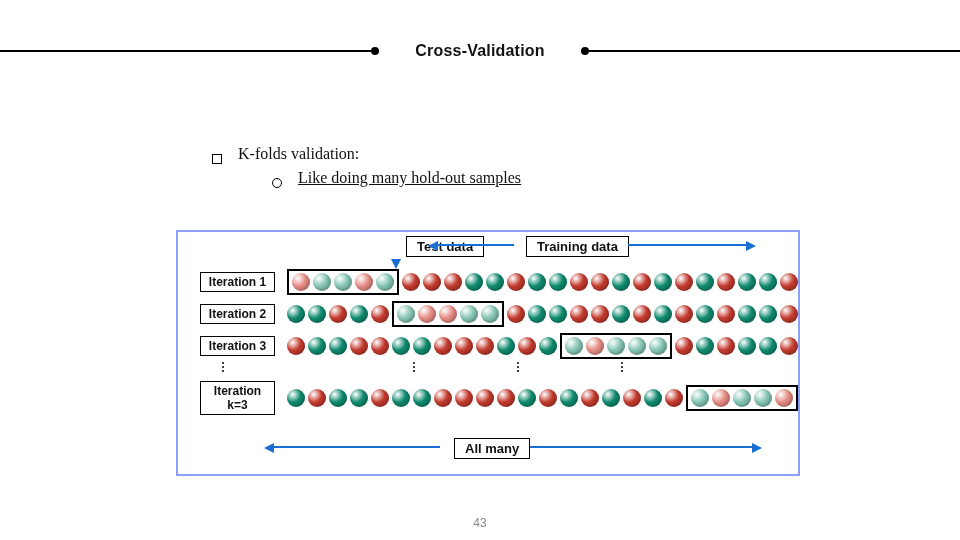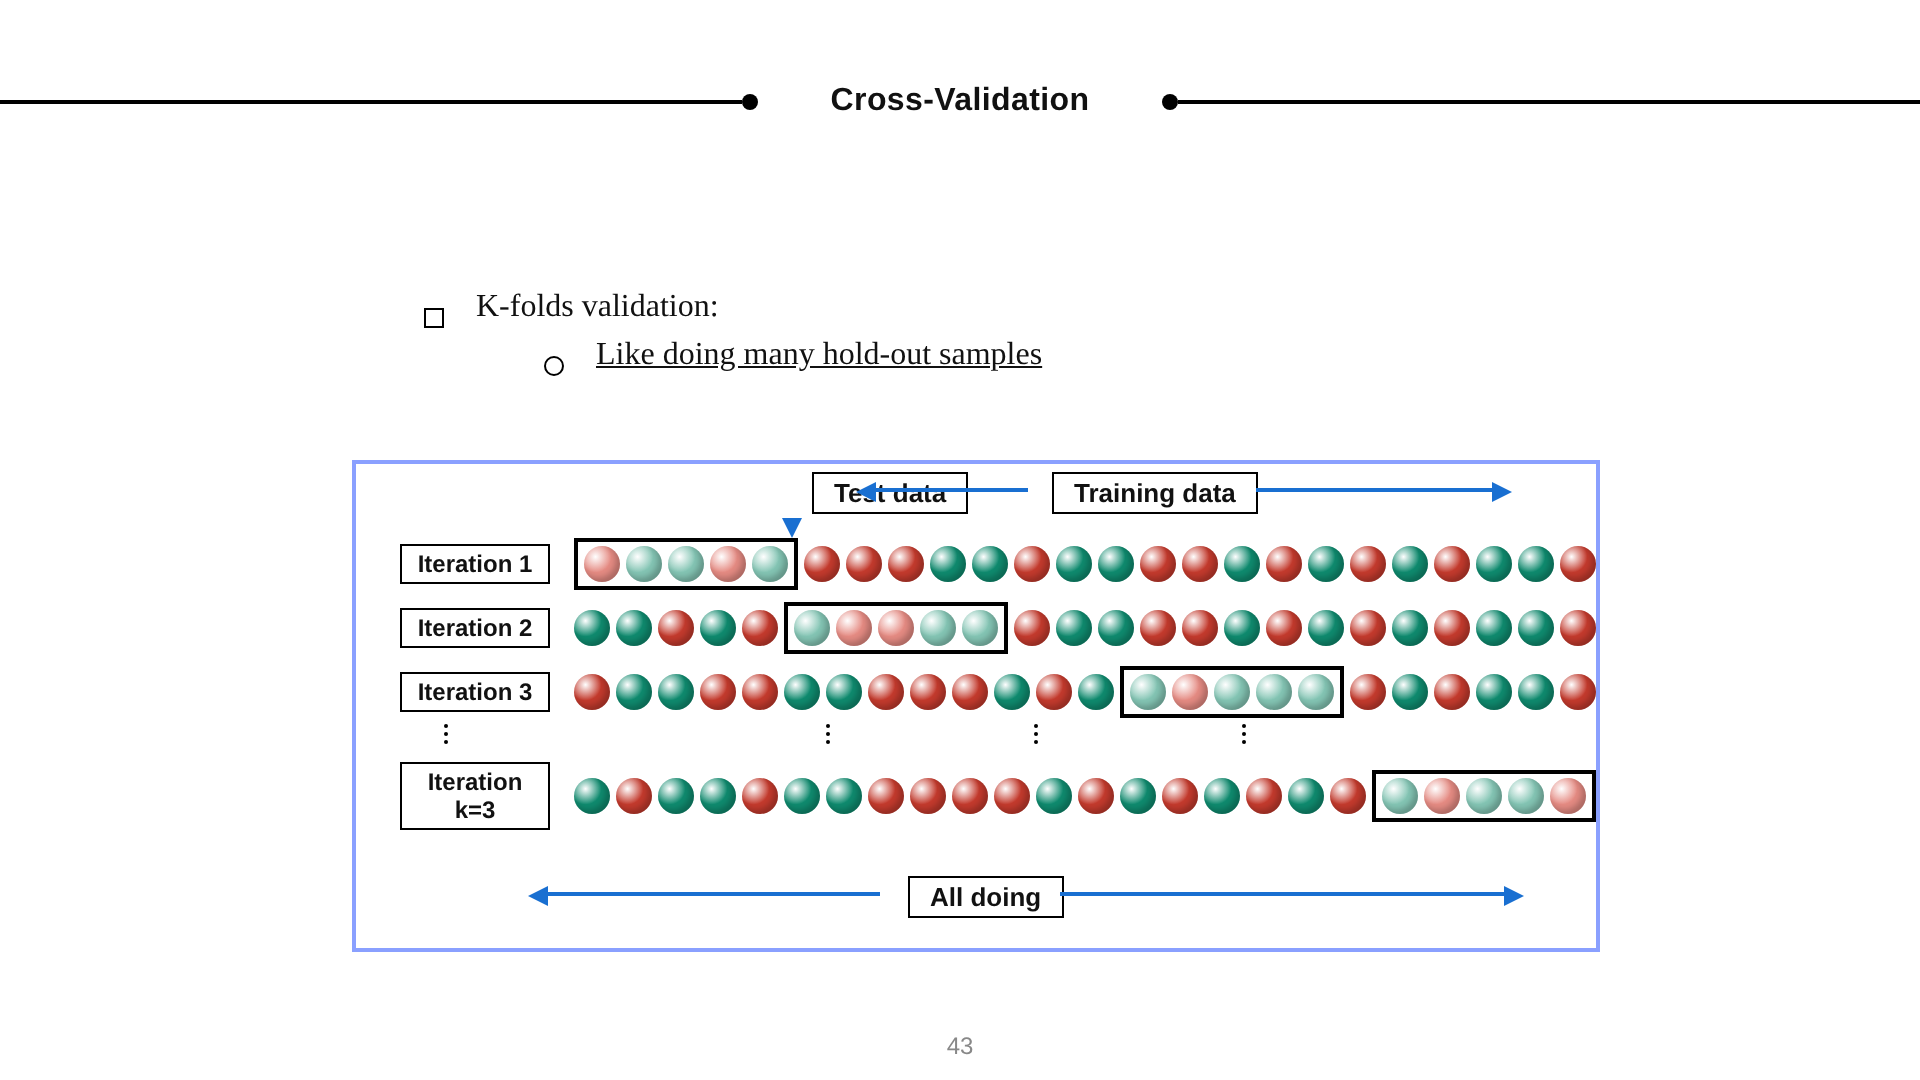--- a/index.html
+++ b/index.html
@@ -402,19 +402,19 @@
             <span class="ball pg"></span>
             <span class="ball pg"></span>
             <span class="ball pr"></span>
           </span>
         </div>
       </div>
     </div>
 
   <div class="all-row">
     <div class="all-left"></div>
-    <div class="tagbox all-tag">All doing</div>
+    <div class="tagbox all-tag">All many</div>
     <div class="all-right"></div>
   </div>
 
 </div>
 
 <div class="pagenum">43</div>
 
 </body></html>

